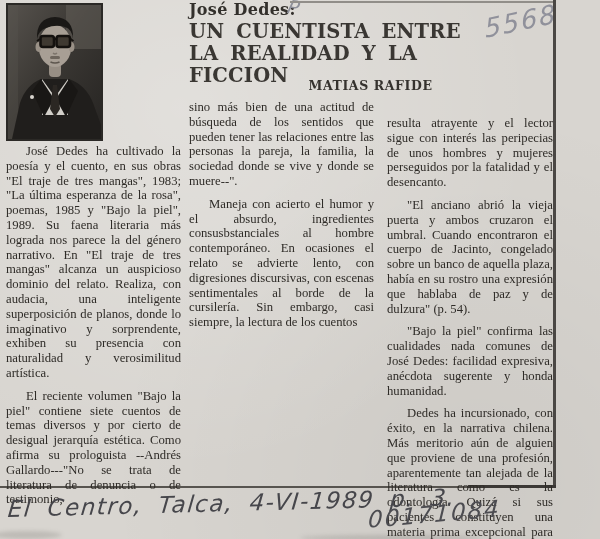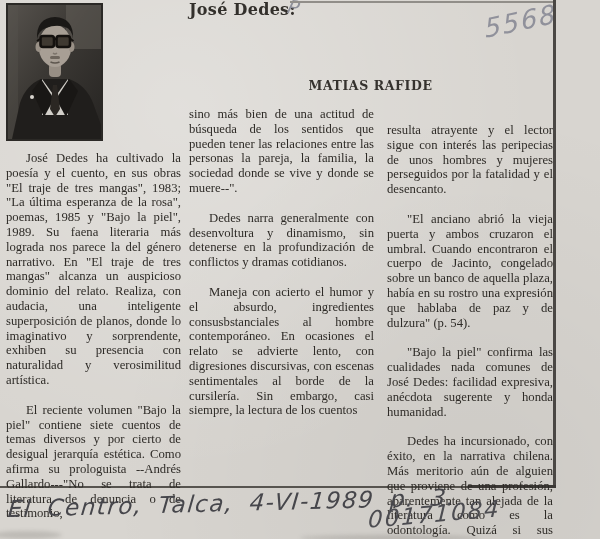--- a/index.html
+++ b/index.html
@@ -37,21 +37,21 @@
   .rule-top{left:290px;top:1px;width:263px;height:2px;background:#918e89;}
   .rule-right{left:553px;top:0;width:3px;height:487px;background:#4a4744;}
   .rule-bottom{left:0;top:486px;width:556px;height:2px;background:#57544f;}
   .rule-corner{left:468px;top:485px;width:88px;height:3px;background:#3b3835;}
   
   .col{
     position:absolute;text-align:justify;
     font-size:12.7px;line-height:14.8px;color:#2e2b27;
     font-family:"Liberation Serif","DejaVu Serif",serif;
   }
-  .col p{margin:15px 0 3px 0;text-indent:20px;}
+  .col p{margin:8px 0 3px 0;text-indent:20px;}
   .col.cont p:first-child{text-indent:0;}
   .col1{left:6px;top:136px;width:175px;}
   .col2{left:189px;top:92px;width:185px;}
   .col3{left:387px;top:108px;width:166px;}
   
   .hw{
     position:absolute;font-family:"DejaVu Sans",sans-serif;
     font-style:italic;white-space:nowrap;
   }
   .hw-p{left:288px;top:-4px;font-size:19px;color:#8e909a;transform:rotate(8deg) skewX(-6deg);}
@@ -108,35 +108,38 @@
 
       <path d="M45 48 Q47 50 49 48" stroke="#7c746b" stroke-width="1.4" fill="none"></path>
       <rect x="42" y="51" width="10" height="3" rx="1.5" fill="#6e665d"></rect>
 
       <path d="M42.5 57 Q47 59 51.5 57" stroke="#5d564e" stroke-width="1.6" fill="none"></path>
     </svg>
   </div>
 
   <div class="kicker">José Dedes:</div>
   <div class="hw hw-p">P</div>
+  <div class="headline">
+    <div>UN CUENTISTA ENTRE</div>
+    <div>LA REALIDAD Y LA FICCION</div>
+  </div>
   <div class="byline">MATIAS RAFIDE</div>
   <div class="hw hw-code">5568</div>
 
   <div class="rule rule-top"></div>
   <div class="rule rule-right"></div>
   <div class="rule rule-bottom"></div>
   <div class="rule rule-corner"></div>
 
   <div class="col col1">
       <p>José Dedes ha cultivado la poesía y el cuento,  en sus obras "El traje de tres mangas", 1983; "La última esperanza de la rosa", poemas, 1985 y "Bajo la piel", 1989.  Su faena literaria más lograda nos parece la del género narrativo.   En "El traje de tres mangas" alcanza un auspicioso dominio del relato.   Realiza, con audacia, una inteligente superposición  de planos, donde  lo imaginativo y sorprendente, exhiben su presencia con naturalidad y verosimilitud artística.</p>
       <p>El reciente volumen "Bajo la piel" contiene siete cuentos de temas diversos y por cierto de desigual jerarquía estética.  Como afirma su prologuista  --Andrés Gallardo---"No se trata de literatura de  denuncia o de testimonio,</p>
     </div>
   <div class="col col2 cont">
       <p>sino  más bien  de una actitud de búsqueda  de  los  sentidos  que pueden tener las relaciones entre las personas la pareja, la familia, la sociedad donde se vive y donde se muere--".</p>
-      <p>Dedes  narra  generalmente con desenvoltura y dinamismo, sin  detenerse  en la profundización de conflictos y dramas cotidianos.</p>
       <p>Maneja con acierto el humor y el absurdo,  ingredientes consusbstanciales al hombre contemporáneo.  En ocasiones el relato se advierte lento, con digresiones discursivas, con escenas sentimentales al borde de la cursilería.   Sin embargo,  casi siempre, la lectura de los cuentos</p>
     </div>
   <div class="col col3 cont">
       <p>resulta atrayente y el lector sigue con interés las peripecias de unos hombres y mujeres perseguidos por la fatalidad y el desencanto.</p>
       <p>"El anciano abrió la vieja puerta y ambos cruzaron el umbral.   Cuando  encontraron  el cuerpo de Jacinto, congelado sobre un banco  de aquella plaza, había en su rostro una expresión  que hablaba de paz y de dulzura" (p. 54).</p>
       <p>"Bajo la piel" confirma las cualidades nada comunes de José Dedes:  facilidad  expresiva, anécdota  sugerente  y  honda humanidad.</p>
       <p>Dedes ha incursionado, con éxito, en la narrativa chilena.  Más meritorio aún  de alguien que proviene de una profesión, aparentemente tan alejada de la literatura como es la odontología.  Quizá si sus pacientes constituyen una materia prima excepcional para la fábula.</p>
     </div>
 
   <div class="hw hw-cite">El Centro, Talca, 4-VI-1989  p. 3.</div>

